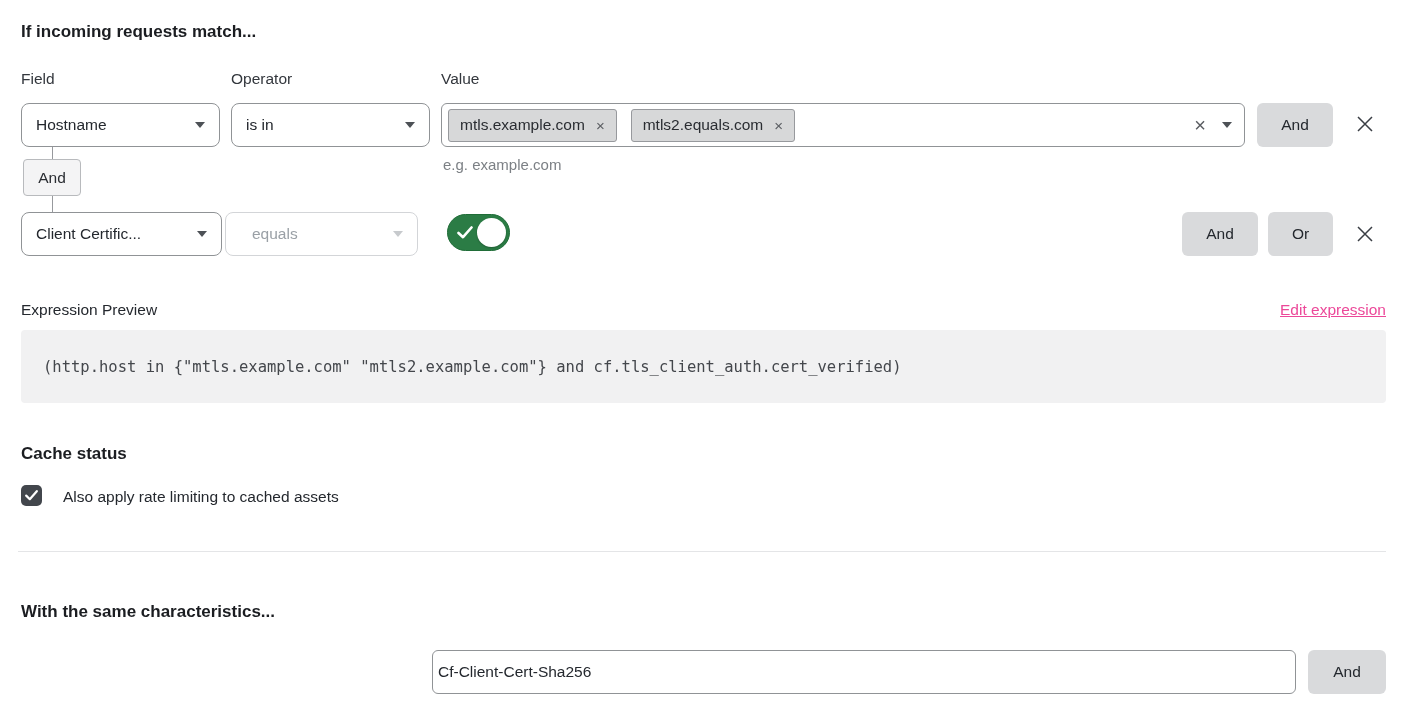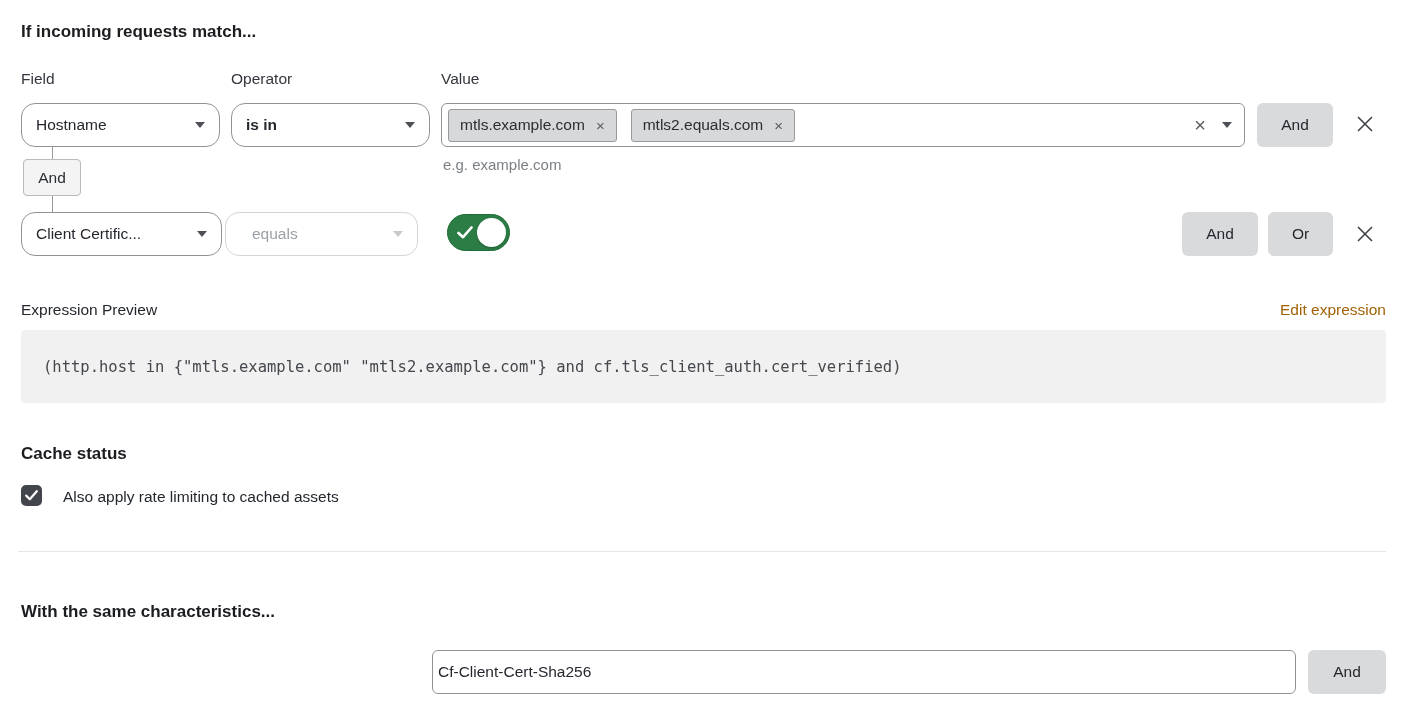--- a/index.html
+++ b/index.html
@@ -3,21 +3,21 @@
 <meta charset="utf-8">
 <style>
   * { box-sizing: border-box; }
   html,body { margin:0; padding:0; background:#fff; }
   body { font-family:"Liberation Sans", sans-serif; color:#24282e; }
   .page { position:relative; width:1420px; height:720px; background:#fff; overflow:hidden; }
 
   .heading { position:absolute; margin:0; font-size:17px; font-weight:700; color:#1b1d21; line-height:22px; }
   .col-label { position:absolute; font-size:15.5px; color:#33373d; line-height:19px; }
 
-  .select { position:absolute; height:44px; background:#fff; border:1px solid #909396; border-radius:14px;
+  .select { position:absolute; height:44px; background:#fff; border:1px solid #909396; border-radius:8px;
             display:flex; align-items:center; justify-content:space-between; padding:0 14px;
             font-size:15.5px; color:#24282e; cursor:pointer; }
   .caret { width:0; height:0; border-left:5px solid transparent; border-right:5px solid transparent;
            border-top:6px solid #4d5156; margin-left:10px; flex:none; }
   .select.disabled { border-color:#d3d5d8; color:#9aa0a6; cursor:default;padding-left:26px; }
   .select.disabled .caret { border-top-color:#c7cacd; }
 
   .value-box { position:absolute; height:44px; background:#fff; border:1px solid #909396; border-radius:6px;
                display:flex; align-items:center; padding:0 12px 0 6px; cursor:text; }
   .chips { display:flex; align-items:center; gap:14px; flex:1; }
@@ -38,21 +38,21 @@
   .connector-line { position:absolute; width:1px; background:#97999d; }
   .and-chip { position:absolute; background:#f4f4f5; border:1px solid #b8babd; border-radius:4px;
               font-size:15.5px; color:#2a2d32; display:flex; align-items:center; justify-content:center; cursor:pointer; }
 
   .toggle { position:absolute; width:63px; height:37px; border-radius:19px; background:#2b7c45; border:1px solid #206d38;
             display:flex; align-items:center; cursor:pointer; }
   .toggle .check { margin-left:9px; }
   .toggle .knob { position:absolute; right:3px; top:3px; width:29px; height:29px; border-radius:50%;
                   background:#fff; box-shadow:0 1px 2px rgba(0,0,0,0.25); }
 
-  .link { position:absolute; font-size:15.5px; color:#a16207; line-height:19px; cursor:pointer; }
+  .link { position:absolute; font-size:15.5px; color:#ec4899; text-decoration:underline; line-height:19px; cursor:pointer; }
 
   .code-block { position:absolute; background:#f1f1f2; border-radius:4px; display:flex; align-items:center;
                 padding:0 22px; font-family:"DejaVu Sans Mono", monospace; font-size:15.5px; color:#44474c; }
 
   .checkbox { position:absolute; width:21px; height:21px; border-radius:5px; background:#42464c;
               display:flex; align-items:center; justify-content:center; cursor:pointer; }
   .checkbox-label { position:absolute; font-size:15.5px; color:#24282e; line-height:19px; }
 
   .divider { position:absolute; height:1px; background:#e4e5e7; }
 
@@ -67,21 +67,21 @@
   <h2 class="heading" style="left:21px; top:21px;">If incoming requests match...</h2>
 
   <div class="col-label" style="left:21px; top:69px;">Field</div>
   <div class="col-label" style="left:231px; top:69px;">Operator</div>
   <div class="col-label" style="left:441px; top:69px;">Value</div>
 
   <div class="select" style="left:21px; top:103px; width:199px;">
     <span>Hostname</span>
     <span class="caret"></span>
   </div>
-  <div class="select" style="left:231px; top:103px; width:199px;font-weight:bold;">
+  <div class="select" style="left:231px; top:103px; width:199px;">
     <span>is in</span>
     <span class="caret"></span>
   </div>
   <div class="value-box" style="left:441px; top:103px; width:804px;">
     <div class="chips">
       <div class="chip">
         <span>mtls.example.com</span>
         <span class="chip-x">×</span>
       </div>
       <div class="chip">

